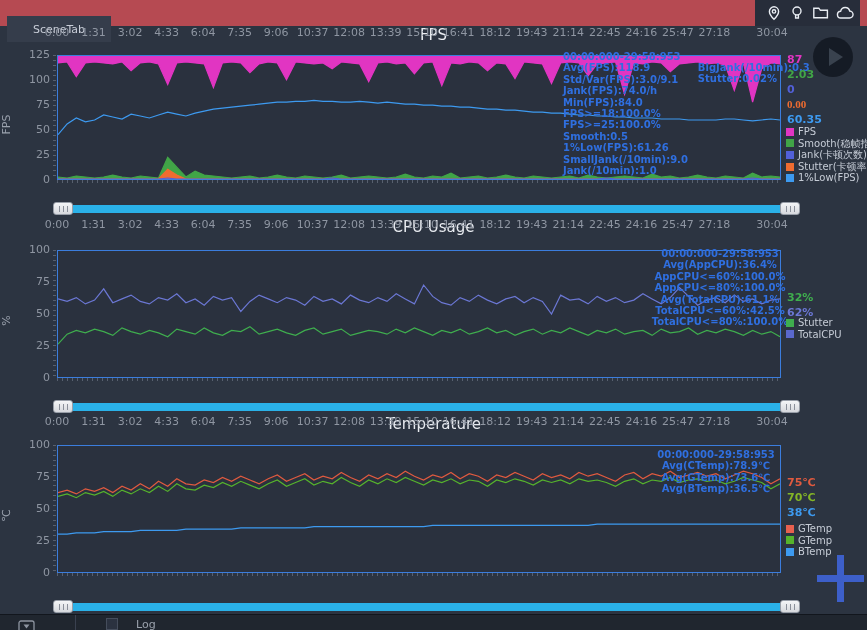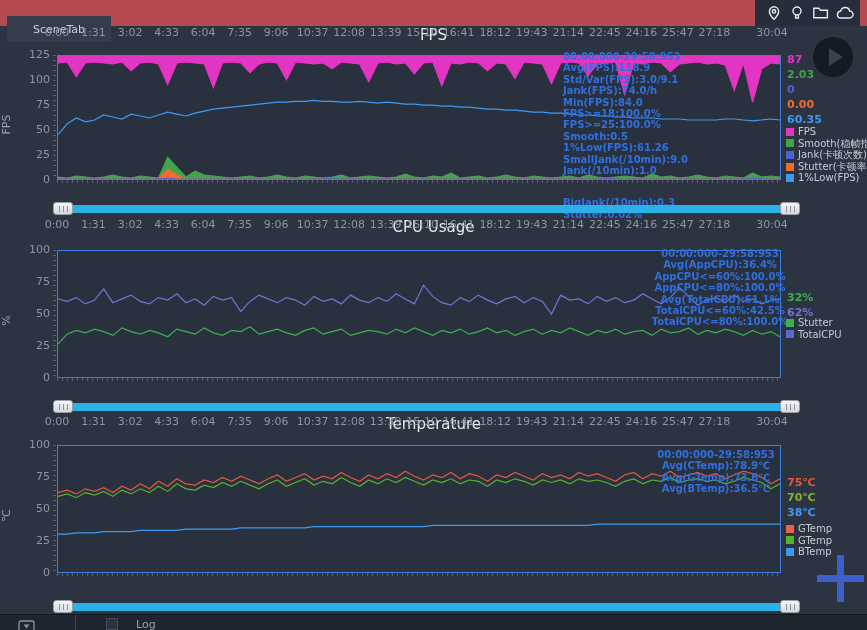--- a/index.html
+++ b/index.html
@@ -22,21 +22,21 @@
         transform:rotate(-90deg);}
   .yticks span{position:absolute;left:0;width:50px;text-align:right;color:#8f96a2;font-size:11px;}
   .xlabels span{position:absolute;width:48px;text-align:center;color:#8f96a2;font-size:11px;}
   .plot{position:absolute;left:57px;width:724px;border:1px solid #3b7ddd;background:#2a313e;
         box-sizing:border-box;}
   .plot svg{position:absolute;left:0;top:0;width:722px;height:100%;}
   .tmy{position:absolute;left:53px;width:3px;
        background:repeating-linear-gradient(to bottom,#57606f 0,#57606f 1px,transparent 1px,transparent 5px);}
   .tmx{position:absolute;left:57px;width:724px;height:3px;
        background:repeating-linear-gradient(to right,#57606f 0,#57606f 1px,transparent 1px,transparent 5px);}
-  .stats{position:absolute;color:#2f6fe0;font-size:10px;line-height:11.4px;font-weight:600;white-space:nowrap;flex-direction:column;}
+  .stats{position:absolute;color:#2f6fe0;font-size:10px;line-height:11.4px;font-weight:600;white-space:nowrap;}
   .stats-fps{left:505px;top:-5px;display:flex;gap:10px;}
   .stats-cpu{left:574px;top:-3px;width:176px;text-align:center;}
   .stats-temp{left:570px;top:3px;width:176px;text-align:center;}
   .col2{margin-top:11px;}
   .vals{position:absolute;left:787px;width:78px;font-size:11px;font-weight:bold;line-height:15px;white-space:nowrap;}
   .legend{position:absolute;left:786px;width:80px;font-size:10px;color:#c6ccd6;line-height:11.6px;white-space:nowrap;}
   .litem{display:flex;align-items:center;}
   .sq{display:inline-block;width:8px;height:8px;margin-right:4px;flex:0 0 8px;}
   .scroll{position:absolute;left:53px;width:747px;height:13px;}
   .track{position:absolute;left:4px;right:4px;top:3px;height:8px;background:#2ab1e8;}
@@ -160,21 +160,21 @@
       </div>
     <div class="scroll" style="top:176px">
       <div class="track"></div>
       <span class="grip left"></span>
       <span class="grip right"></span>
     </div>
     <div class="vals" style="top:26px">
         <div style="color: rgb(225, 53, 194);">87</div>
         <div style="color: rgb(65, 165, 71);">2.03</div>
         <div style="color: rgb(82, 96, 216);">0</div>
-        <div style="color: rgb(239, 108, 48);">0.00</div>
+        <div style="color: rgb(239, 108, 48); font-family: Liberation Serif, serif;">0.00</div>
         <div style="color: rgb(61, 154, 240);">60.35</div>
       </div>
     <div class="legend" style="top:100px">
         <div class="litem">
           <span class="sq" style="background: rgb(225, 53, 194);"></span>
           <span>FPS</span>
         </div>
         <div class="litem">
           <span class="sq" style="background: rgb(65, 165, 71);"></span>
           <span>Smooth(稳帧指数)</span>

